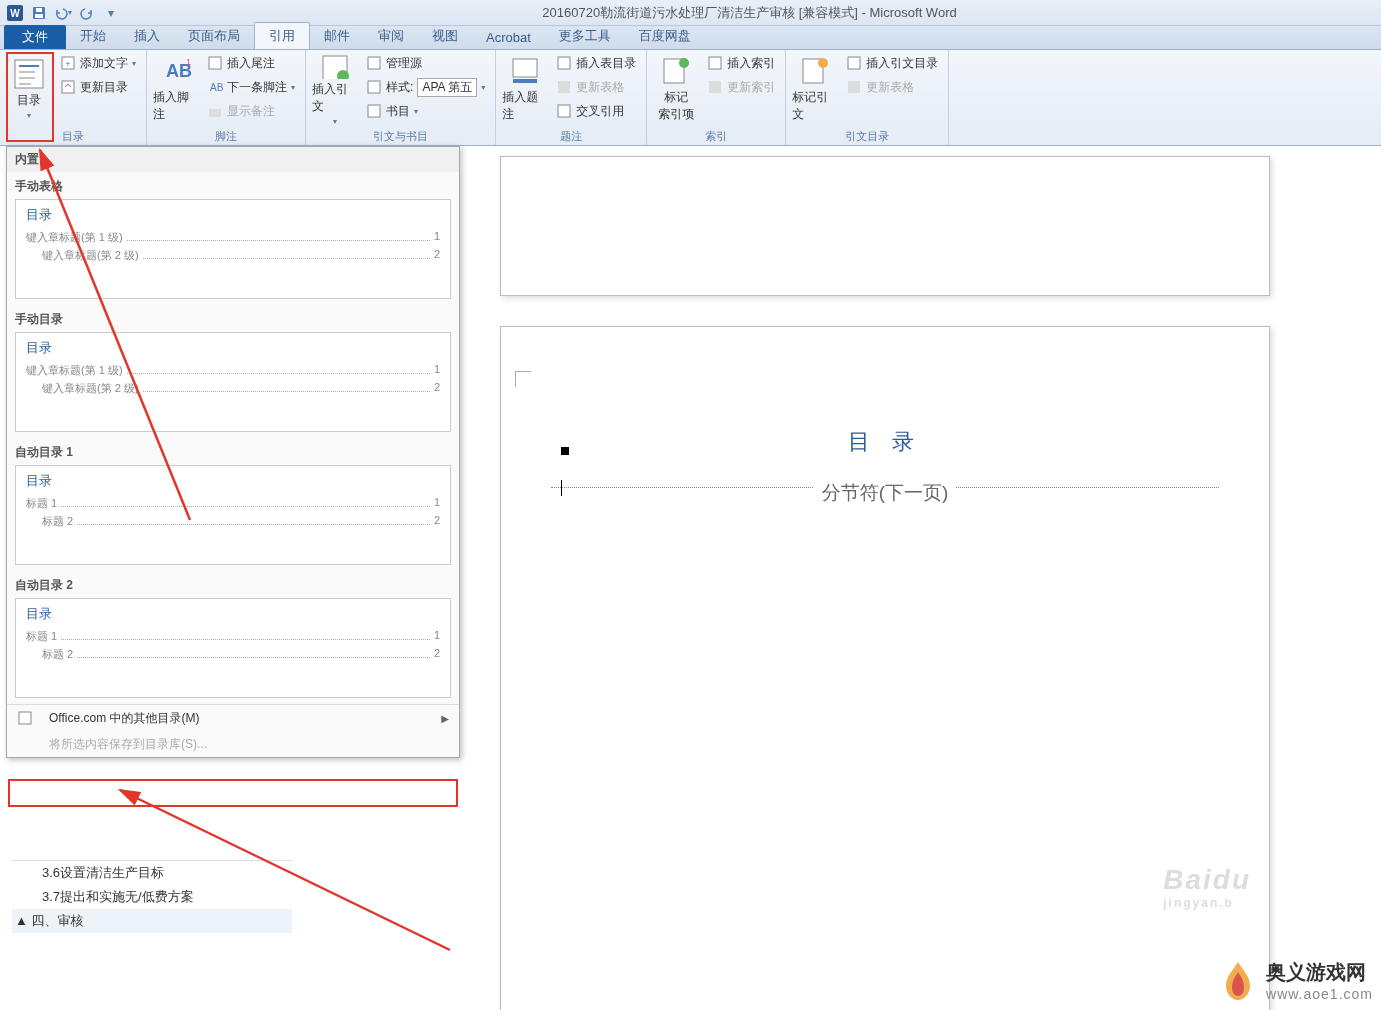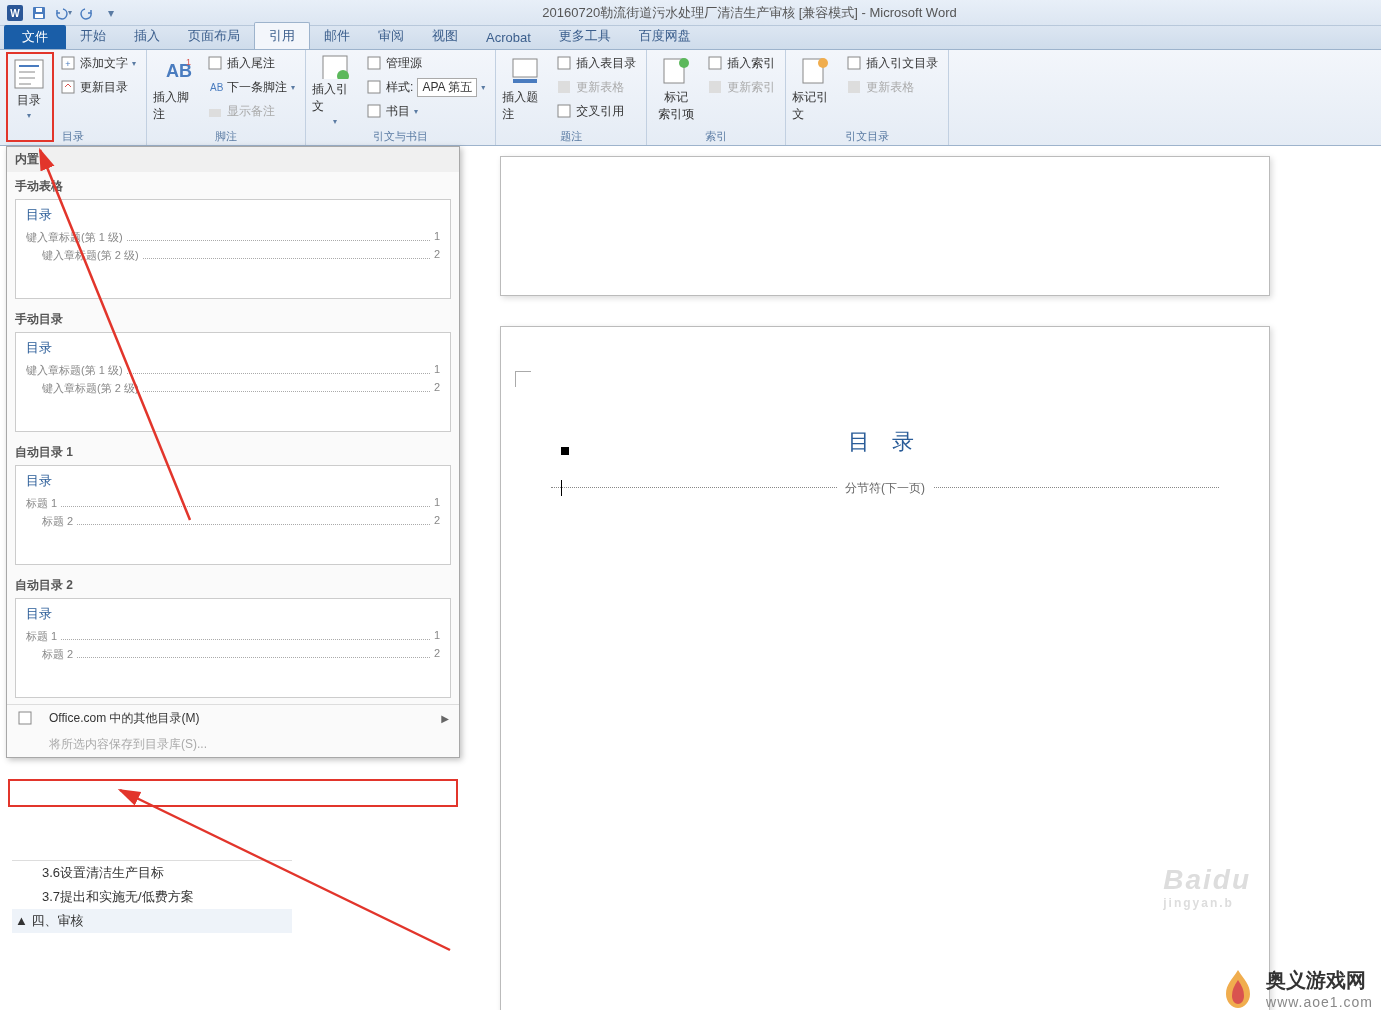--- a/index.html
+++ b/index.html
@@ -46,37 +46,37 @@
 .toc-menu-item { height: 26px; display: flex; align-items: center; gap: 16px; padding: 0 10px; cursor: pointer; font-size: 12px; }
 .toc-menu-item.highlighted { background: linear-gradient(#fff4d6, #ffe8a8); border: 1px solid #e8b860; }
 .toc-menu-item .icon { width: 16px; height: 16px; }
 .toc-menu-item .arrow { margin-left: auto; font-size: 10px; color: #666; }
 
 
 .doc-area { position: absolute; top: 146px; left: 460px; right: 0; bottom: 0; background: #fff; overflow: auto; }
 .page { width: 770px; margin: 10px 40px 30px; background: #fff; border: 1px solid #bbb; box-shadow: 2px 2px 6px rgba(0,0,0,.15); min-height: 120px; position: relative; }
 .page2 { min-height: 820px; padding: 100px 50px; }
 .page2 .toc-head { text-align: center; color: #2a5c98; font-size: 22px; letter-spacing: 8px; margin-bottom: 30px; }
-.page2 .section-break { text-align: center; color: #666; font-size: 12px; border-top: 1px dotted #888; padding-top: 2px; position: relative; }
+.page2 .section-break { text-align: center; color: #666; font-size: 19px; border-top: 1px dotted #888; padding-top: 2px; position: relative; }
 .page2 .cursor { position: absolute; left: 10px; top: -8px; width: 1px; height: 16px; background: #000; }
 .corner { position: absolute; width: 16px; height: 16px; border-color: #aaa; }
 .corner.tl { top: 44px; left: 14px; border-left: 1px solid #aaa; border-top: 1px solid #aaa; }
 
 
 .ghost-nav { position: absolute; top: 150px; left: 12px; width: 280px; color: #c8c8c8; font-size: 12px; z-index: 10; line-height: 22px; }
 .ghost-nav .lvl2 { padding-left: 30px; }
 .ghost-below { position: absolute; bottom: 0; left: 12px; width: 280px; color: #333; font-size: 13px; z-index: 10; line-height: 24px; background: #fff; border-top: 1px solid #ddd; }
 .ghost-below .item { padding-left: 30px; }
 .ghost-below .hdr { padding-left: 3px; background: #eef3f9; }
 
 
 .arrow-svg { position: absolute; z-index: 200; pointer-events: none; }
 
 
-.watermark { position: absolute; right: 8px; bottom: 0; display: flex; align-items: center; gap: 6px; z-index: 300; }
+.watermark { position: absolute; right: 8px; bottom: 8px; display: flex; align-items: center; gap: 6px; z-index: 300; }
 .watermark .logo-txt { font-size: 20px; font-weight: bold; color: #333; }
 .watermark .sub { font-size: 14px; color: #888; display: block; text-align: right; letter-spacing: 1px; }
 .baidu-wm { position: absolute; right: 130px; bottom: 100px; color: #ddd; font-size: 28px; font-weight: bold; letter-spacing: 2px; font-style: italic; z-index: 5; }
 .baidu-wm .sub { font-size: 12px; display: block; font-style: normal; }
 
 
 .svg-icon { display: inline-block; }
 </style>
 </head>
 <body>

